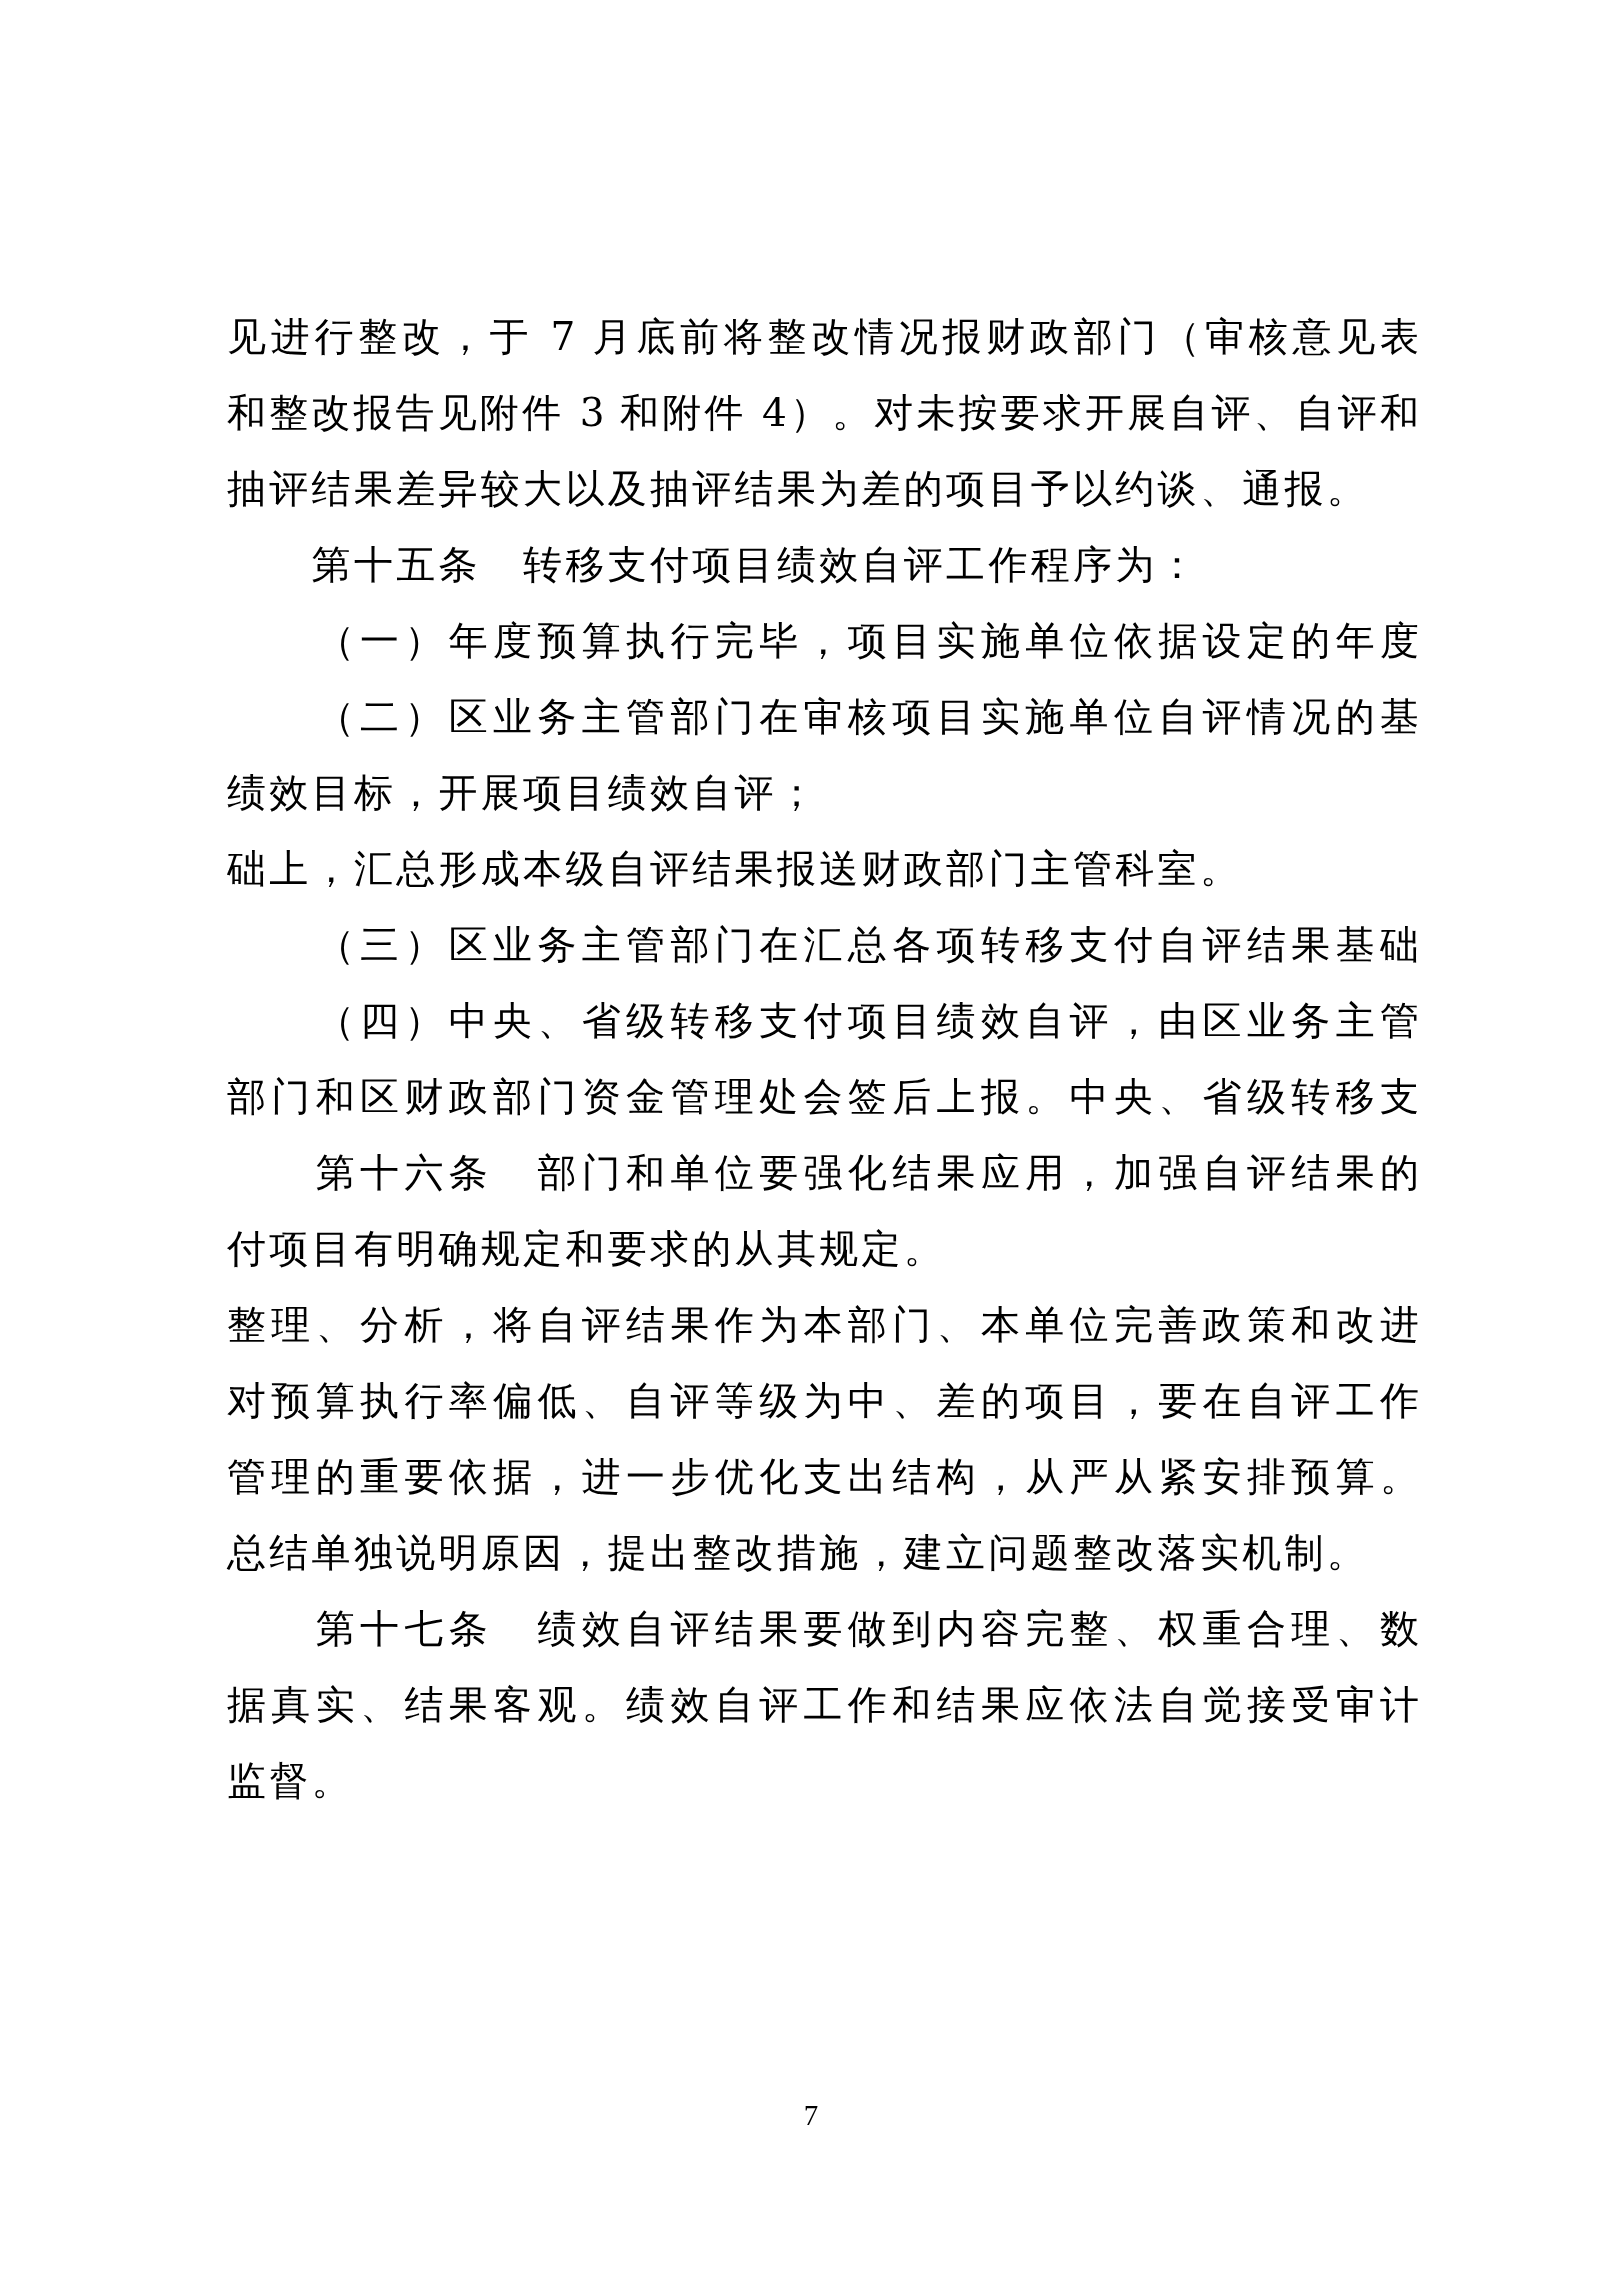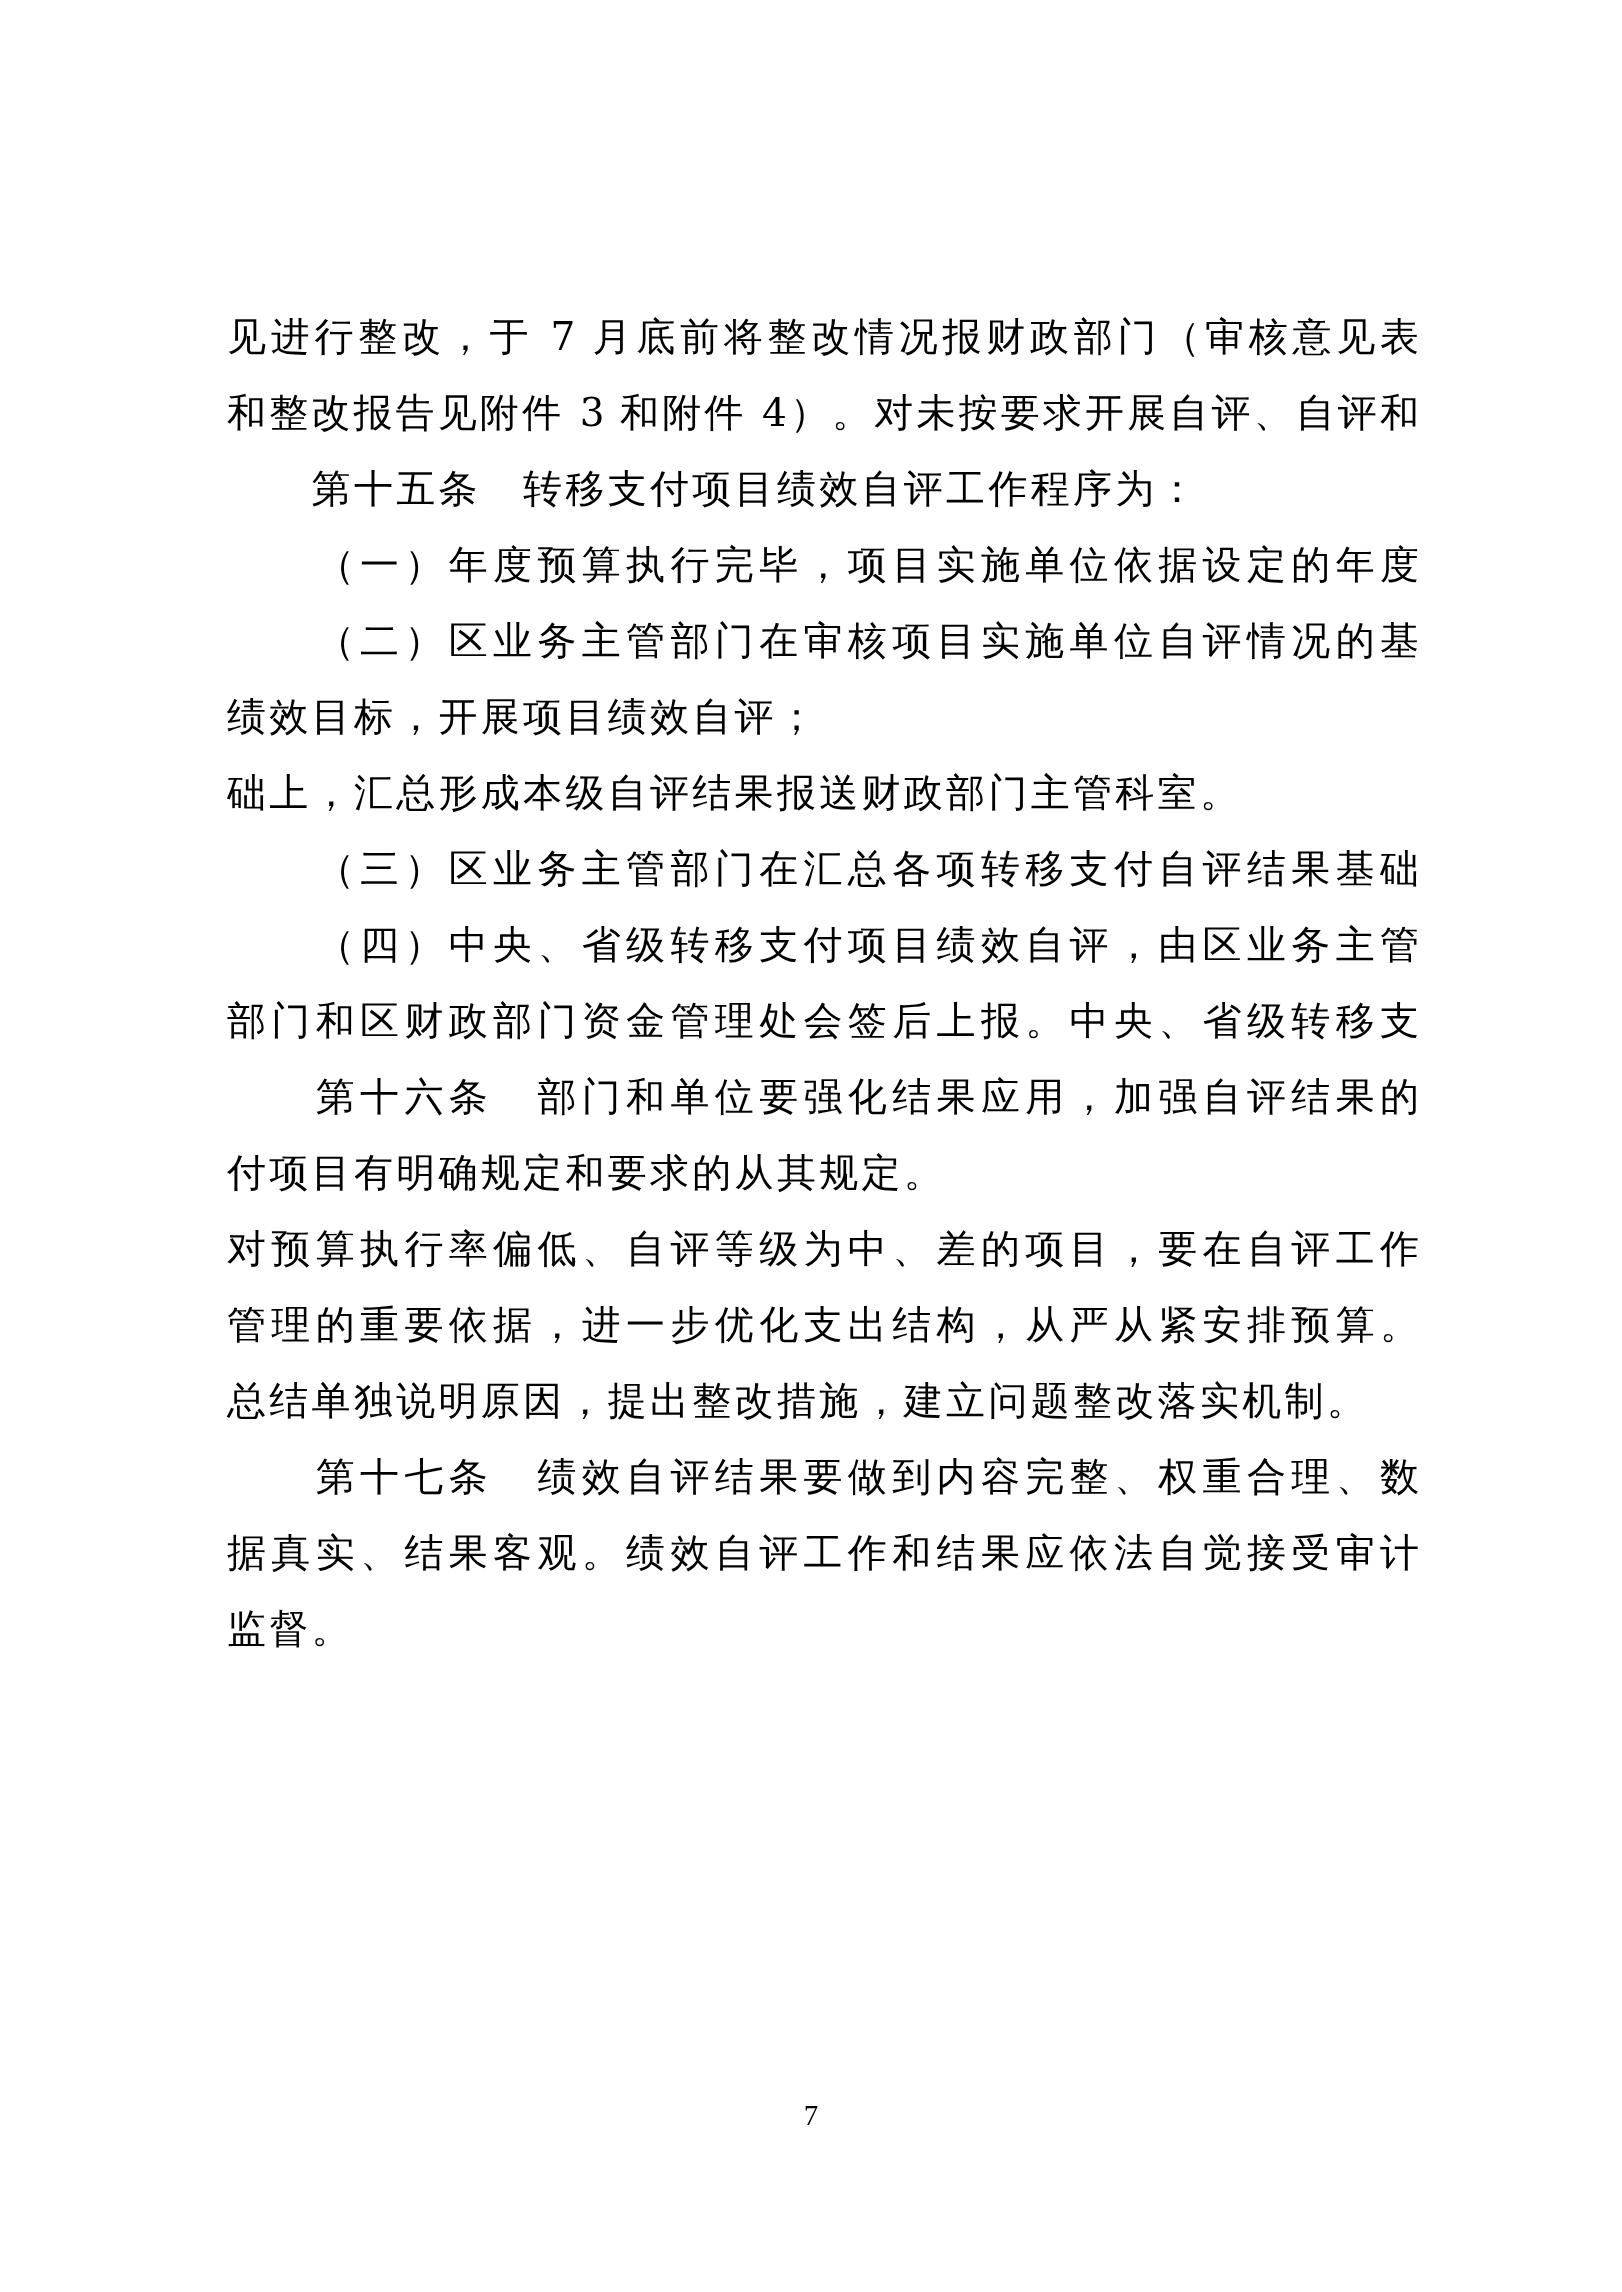--- a/index.html
+++ b/index.html
@@ -54,36 +54,38 @@
   }
 </style>
 </head>
 <body>
 
 <div class="page">
   <div class="body-text">
 
     <div class="line">见进行整改，于 7 月底前将整改情况报财政部门（审核意见表</div>
     <div class="line">和整改报告见附件 3 和附件 4）。对未按要求开展自评、自评和</div>
+    <div class="line last">抽评结果差异较大以及抽评结果为差的项目予以约谈、通报。</div>
 
     <div class="line last">　　第十五条　转移支付项目绩效自评工作程序为：</div>
 
     <div class="line">　　（一）年度预算执行完毕，项目实施单位依据设定的年度</div>
     <div class="line">　　（二）区业务主管部门在审核项目实施单位自评情况的基</div>
 
     <div class="line last">绩效目标，开展项目绩效自评；</div>
     <div class="line last">础上，汇总形成本级自评结果报送财政部门主管科室。</div>
 
     <div class="line">　　（三）区业务主管部门在汇总各项转移支付自评结果基础</div>
 
     <div class="line">　　（四）中央、省级转移支付项目绩效自评，由区业务主管</div>
     <div class="line">部门和区财政部门资金管理处会签后上报。中央、省级转移支</div>
     <div class="line">　　第十六条　部门和单位要强化结果应用，加强自评结果的</div>
 
     <div class="line last">付项目有明确规定和要求的从其规定。</div>
+    <div class="line">整理、分析，将自评结果作为本部门、本单位完善政策和改进</div>
     <div class="line">对预算执行率偏低、自评等级为中、差的项目，要在自评工作</div>
     <div class="line">管理的重要依据，进一步优化支出结构，从严从紧安排预算。</div>
     <div class="line last">总结单独说明原因，提出整改措施，建立问题整改落实机制。</div>
 
     <div class="line">　　第十七条　绩效自评结果要做到内容完整、权重合理、数</div>
     <div class="line">据真实、结果客观。绩效自评工作和结果应依法自觉接受审计</div>
     <div class="line last">监督。</div>
 
   </div>
 

